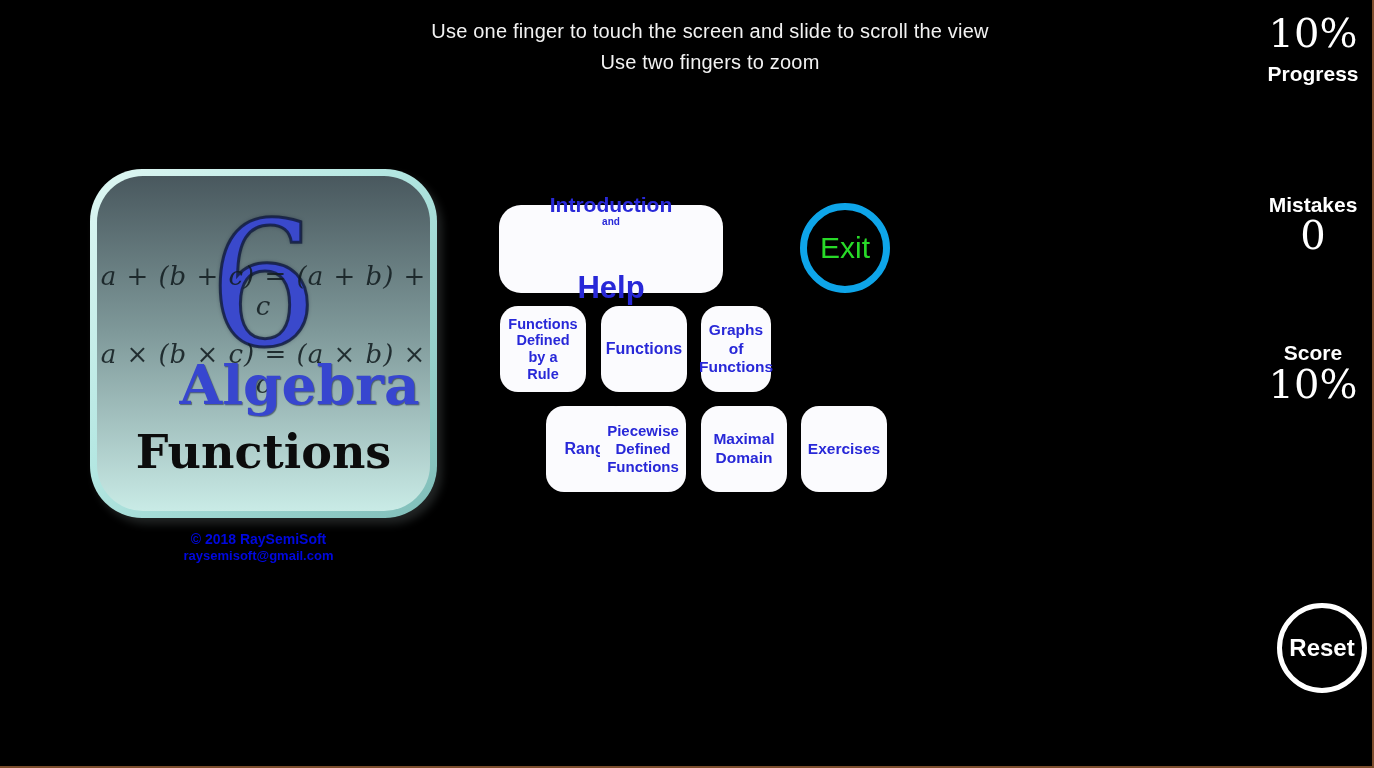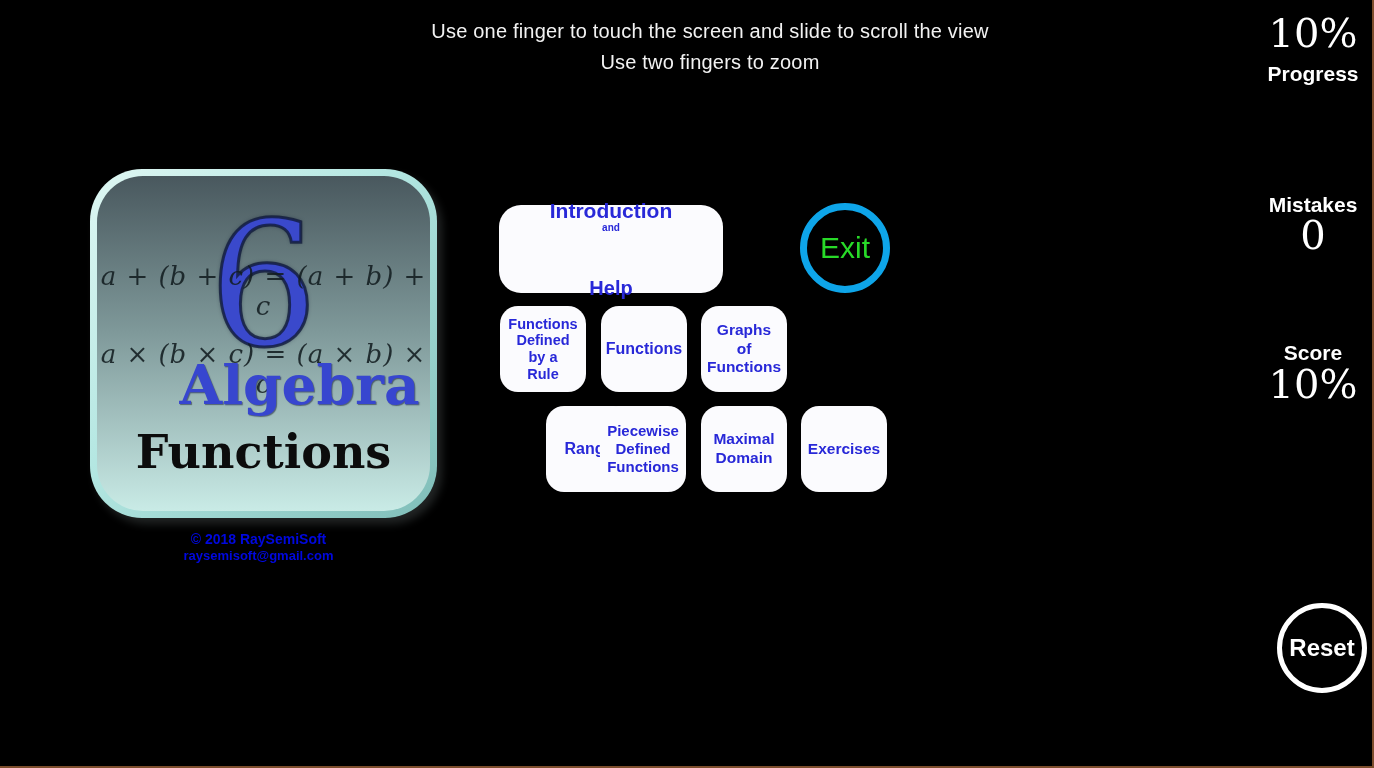--- a/index.html
+++ b/index.html
@@ -37,25 +37,25 @@
   
   .menu-btn {
     position:absolute; background:#fbfbfe; border-radius:18px;
     display:flex; align-items:center; justify-content:center; text-align:center;
     color:#2828d8; font-weight:bold; white-space:pre-line; cursor:pointer;
     line-height:1.2;
   }
   .intro-btn { left:499px; top:205px; width:224px; height:88px; border-radius:22px; flex-direction:column; line-height:1.1; }
   .intro-l1 { font-size:21px; }
   .intro-l2 { font-size:10px; }
-  .intro-l3 { font-size:20px;margin-top:44px; }
+  .intro-l3 { font-size:31px;margin-top:44px; }
 
   .btn-fdbr      { left:500px; top:306px; width:86px; height:86px; font-size:14.5px; line-height:1.15; }
   .btn-functions { left:601px; top:306px; width:86px; height:86px; font-size:16px; }
-  .btn-graphs    { left:701px; top:306px; width:86px; height:86px; font-size:15.5px; }
+  .btn-graphs    { left:701px; top:306px; width:70px; height:86px; font-size:15.5px; }
   .btn-range     { left:500px; top:406px; width:86px; height:86px; font-size:16px;margin-left:46px; }
   .btn-piecewise { left:600px; top:406px; width:86px; height:86px; font-size:15px; line-height:1.2; }
   .btn-maximal   { left:701px; top:406px; width:86px; height:86px; font-size:15.5px; }
   .btn-exercises { left:801px; top:406px; width:86px; height:86px; font-size:15.5px; }
 
   
   .logo-card {
     position:absolute; left:90px; top:169px; width:347px; height:349px;
     border-radius:52px; padding:7px;
     background:linear-gradient(135deg, #dff7f3 0%, #b2e6e1 45%, #7fbdb8 100%);

